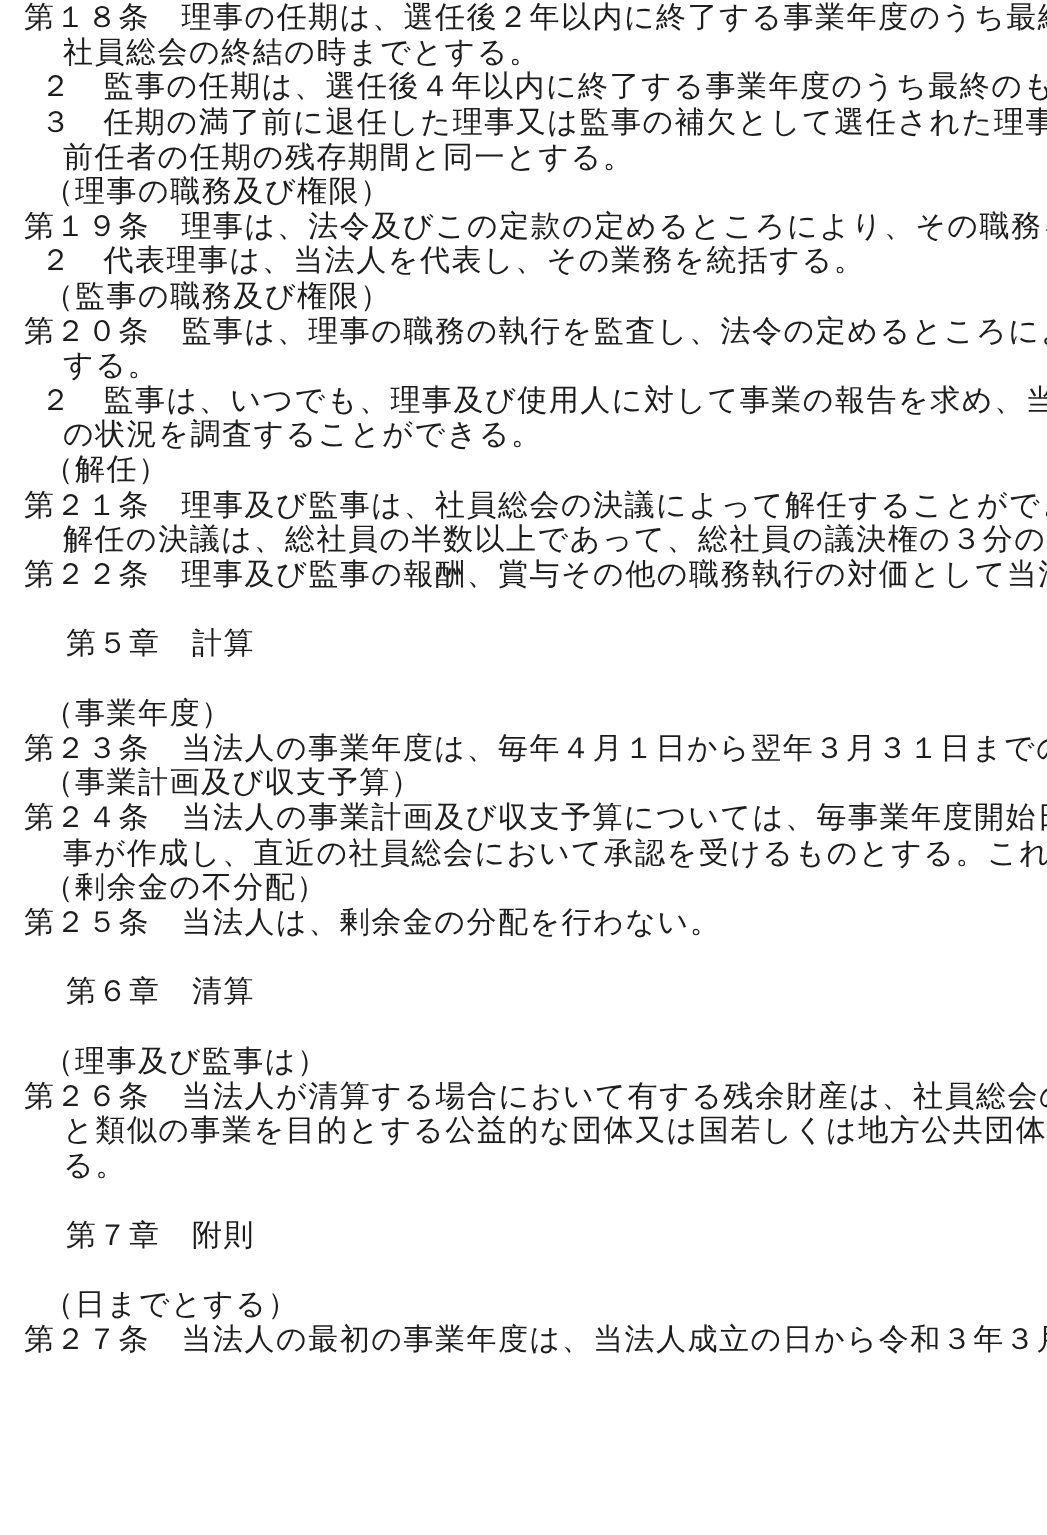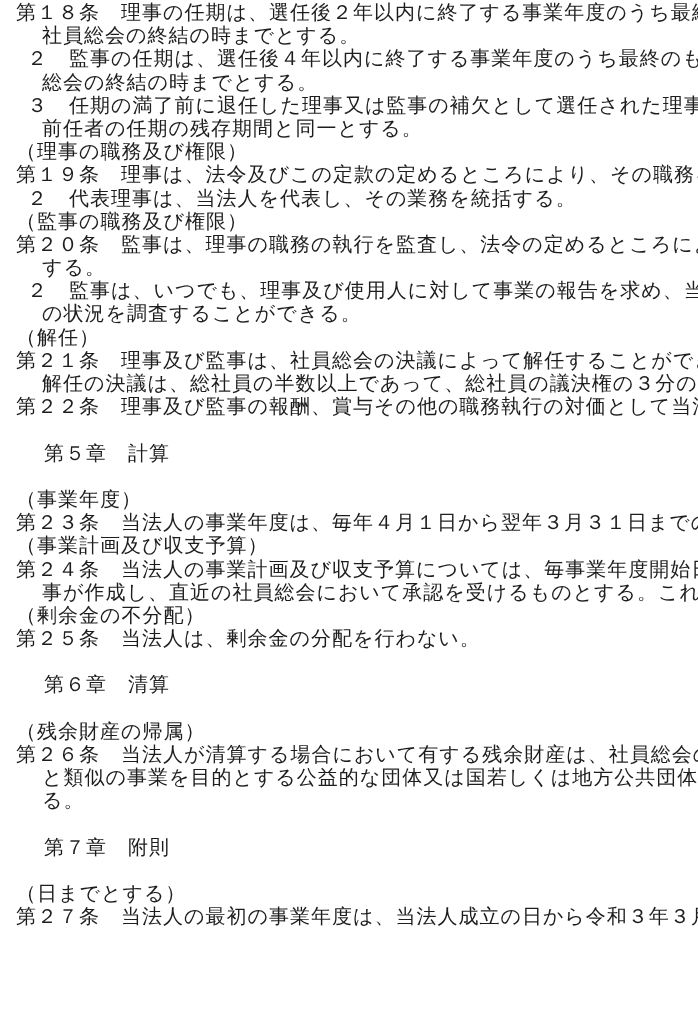--- a/index.html
+++ b/index.html
@@ -21,35 +21,34 @@
     letter-spacing: 1px;
   }
   .line {
     height: 23.2px;
     line-height: 23.2px;
     white-space: nowrap;
     overflow: visible;
   }
   
   .line.article { padding-left: 16px; }
-  .line.paren   { padding-left: 16px; }
+  .line.paren   { padding-left: 16px; margin-left: 13px; }
   .line.sub     { padding-left: 27px; }
   .line.cont    { padding-left: 42px; }
   .line.chapter { padding-left: 44px; }
   .line.blank   { }
 </style>
 </head>
 <body>
 
 <div class="doc-page">
   <div id="doc-body">
       <div class="line article">第１８条　理事の任期は、選任後２年以内に終了する事業年度のうち最終のものに関する定時</div>
       <div class="line cont">社員総会の終結の時までとする。</div>
       <div class="line sub">２　監事の任期は、選任後４年以内に終了する事業年度のうち最終のものに関する定時社員</div>
-      <div class="line cont">総会の終結の時までとする。</div>
       <div class="line sub">３　任期の満了前に退任した理事又は監事の補欠として選任された理事又は監事の任期は、</div>
       <div class="line cont">前任者の任期の残存期間と同一とする。</div>
       <div class="line paren">（理事の職務及び権限）</div>
       <div class="line article">第１９条　理事は、法令及びこの定款の定めるところにより、その職務を執行する。</div>
       <div class="line sub">２　代表理事は、当法人を代表し、その業務を統括する。</div>
       <div class="line paren">（監事の職務及び権限）</div>
       <div class="line article">第２０条　監事は、理事の職務の執行を監査し、法令の定めるところにより、監査報告を作成</div>
       <div class="line cont">する。</div>
       <div class="line sub">２　監事は、いつでも、理事及び使用人に対して事業の報告を求め、当法人の業務及び財産</div>
       <div class="line cont">の状況を調査することができる。</div>
@@ -63,21 +62,21 @@
       <div class="line paren">（事業年度）</div>
       <div class="line article">第２３条　当法人の事業年度は、毎年４月１日から翌年３月３１日までの年１期とする。</div>
       <div class="line paren">（事業計画及び収支予算）</div>
       <div class="line article">第２４条　当法人の事業計画及び収支予算については、毎事業年度開始日の前日までに代表理</div>
       <div class="line cont">事が作成し、直近の社員総会において承認を受けるものとする。これを変更する場合も、</div>
       <div class="line paren">（剰余金の不分配）</div>
       <div class="line article">第２５条　当法人は、剰余金の分配を行わない。</div>
       <div class="line blank"></div>
       <div class="line chapter">第６章　清算</div>
       <div class="line blank"></div>
-      <div class="line paren">（残余財産の帰属）</div>
+      <div class="line paren">（理事及び監事は）</div>
       <div class="line article">第２６条　当法人が清算する場合において有する残余財産は、社員総会の決議を経て、当法人</div>
       <div class="line cont">と類似の事業を目的とする公益的な団体又は国若しくは地方公共団体に贈与するものとす</div>
       <div class="line cont">る。</div>
       <div class="line blank"></div>
       <div class="line chapter">第７章　附則</div>
       <div class="line blank"></div>
       <div class="line paren">（日までとする）</div>
       <div class="line article">第２７条　当法人の最初の事業年度は、当法人成立の日から令和３年３月３１日までとする。</div>
     </div>
 </div>

